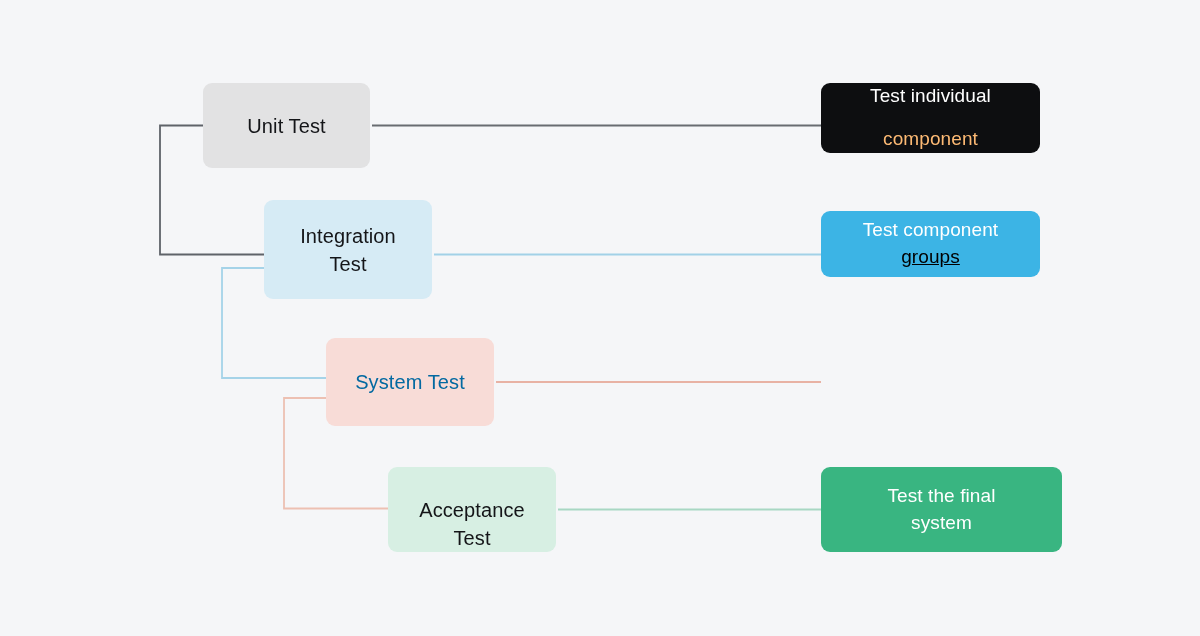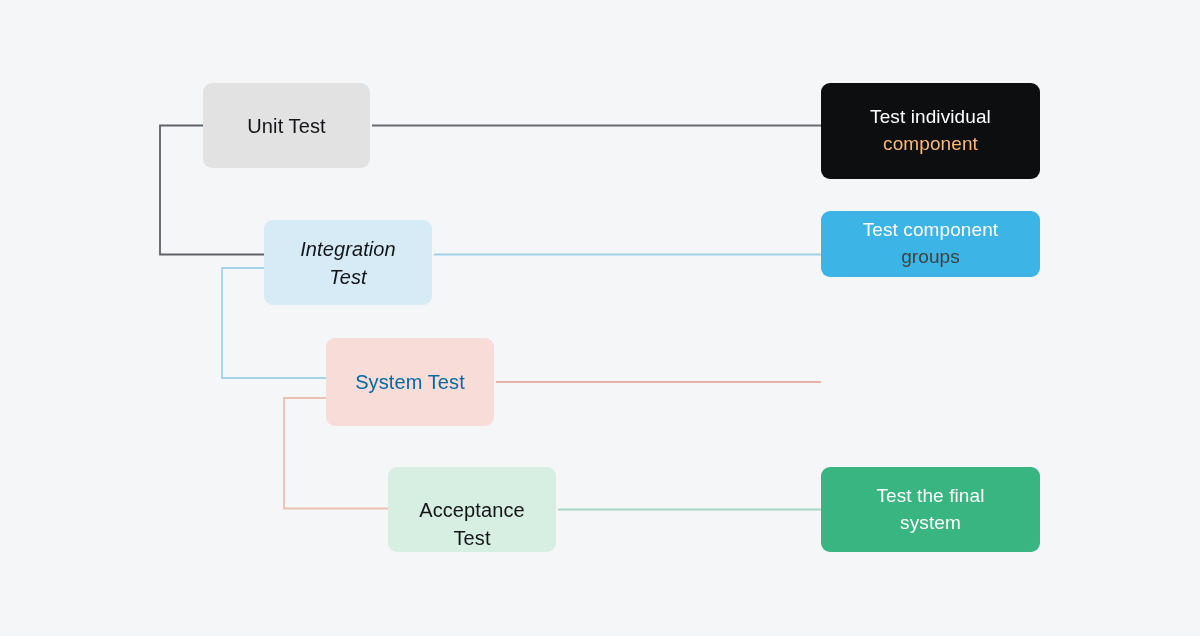--- a/index.html
+++ b/index.html
@@ -40,28 +40,28 @@
   .desc {
     font-size: 19px;
     font-weight: 500;
     line-height: 1.42;
     letter-spacing: 0.1px;
   }
   .line { display: block; white-space: nowrap; }
 
   
   .stage-unit        { left: 203px; top:  83px; width: 167px; height: 85px; }
-  .stage-integration { left: 264px; top: 220px; width: 168px; height: 85px; font-style: italic; }
+  .stage-integration { left: 264px; top: 200px; width: 168px; height: 99px; }
   .stage-system      { left: 326px; top: 338px; width: 168px; height: 88px; }
   .stage-acceptance  { left: 388px; top: 467px; width: 168px; height: 85px; justify-content: flex-end; }
 
-  .desc-0 { left: 821px; top:  83px; width: 219px; height: 96px; }
+  .desc-0 { left: 821px; top:  83px; width: 219px; height: 70px; justify-content: space-between; }
   .desc-1 { left: 821px; top: 211px; width: 219px; height: 66px; }
   .desc-2 { left: 821px; top: 339px; width: 219px; height: 87px; }
-  .desc-3 { left: 821px; top: 467px; width: 219px; height: 85px; }
+  .desc-3 { left: 821px; top: 467px; width: 241px; height: 85px; }
 </style>
 </head>
 <body>
 
 <div class="canvas" style="background-color: rgb(245, 246, 248);">
 
   <svg class="connector-layer" viewBox="0 0 1200 636" xmlns="http://www.w3.org/2000/svg" aria-hidden="true">
     <defs>
       <marker id="ah0" markerWidth="9" markerHeight="9" refX="8" refY="4.5" orient="auto" markerUnits="userSpaceOnUse">
         <path d="M0,0.8 L8,4.5 L0,8.2 Z" fill="#686c71"></path>
@@ -105,21 +105,21 @@
     <span class="line" style="color: rgb(20, 21, 24);">Test</span>
   </div>
 
   <div class="node desc desc-0" style="background-color: rgb(13, 14, 16);">
     <span class="line" style="color: rgb(255, 255, 255);">Test individual</span>
     <span class="line" style="color: #fdba74;">component</span>
   </div>
 
   <div class="node desc desc-1" style="background-color: rgb(60, 180, 229);">
     <span class="line" style="color: rgb(255, 255, 255);">Test component</span>
-    <span class="line" style="color: #404040;">groups</span>
+    <span class="line" style="color: #000000; text-decoration: underline;">groups</span>
   </div>
 
 
   <div class="node desc desc-3" style="background-color: rgb(57, 181, 129);">
     <span class="line" style="color: rgb(255, 255, 255);">Test the final</span>
     <span class="line" style="color: rgb(255, 255, 255);">system</span>
   </div>
 
 </div>
 

